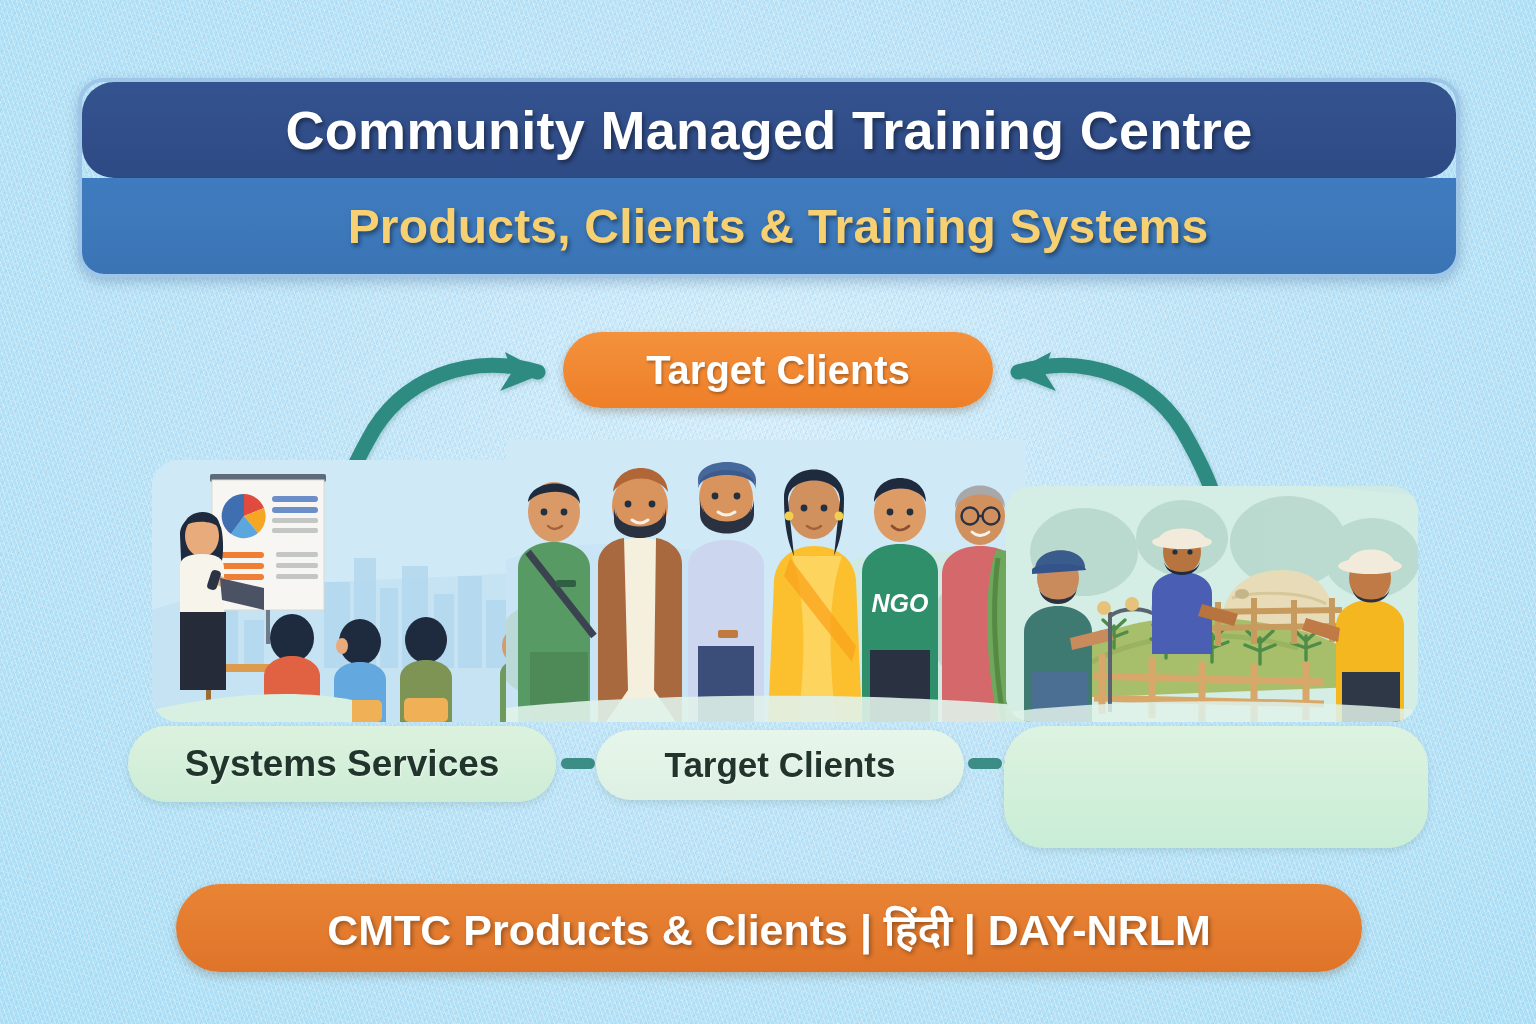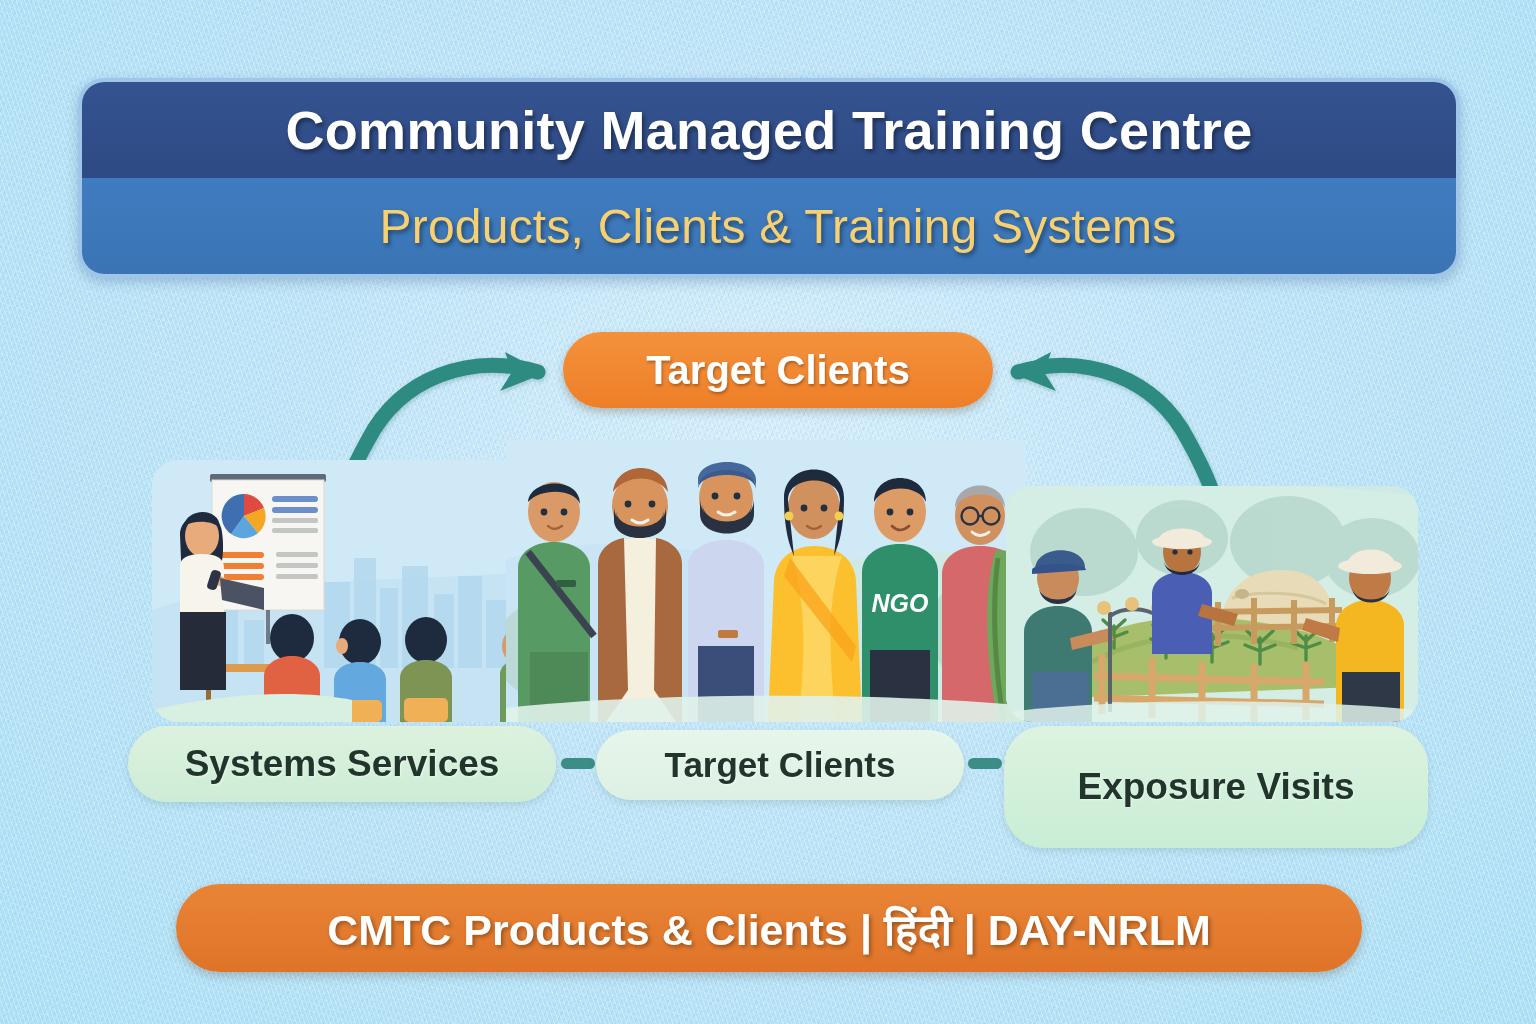--- a/index.html
+++ b/index.html
@@ -32,36 +32,36 @@
   #banner {
     position:absolute; left:78px; top:78px; width:1382px; height:200px;
     border-radius:26px;
     border:4px solid #9dc6e8;
     overflow:hidden;
     box-shadow:0 4px 12px rgba(30,60,110,.25);
   }
   #banner .top {
     height:50%;
     background:linear-gradient(180deg,#34538f 0%,#2e4a85 100%);
-    display:flex; align-items:center; justify-content:center;
+    display:flex; align-items:center; justify-content:center;border-radius:32px;
   }
   #banner .bot {
     height:50%;
     background:linear-gradient(180deg,#3f7cbf 0%,#3a74b5 100%);
     display:flex; align-items:center; justify-content:center;
   }
   #title {
     color:#ffffff;
     font-size:54px; font-weight:bold; letter-spacing:.3px;
     text-shadow:2px 3px 4px rgba(0,0,0,.42);
     white-space:nowrap;
   }
   #subtitle {
     color:#f7d072;
-    font-size:48px; font-weight:normal; letter-spacing:.2px;
+    font-size:48px; font-weight:bold; letter-spacing:.2px;
     text-shadow:2px 3px 4px rgba(0,0,0,.40);
     white-space:nowrap;
     margin-left:18px;
   }
 
   
   #target-pill {
     position:absolute; left:563px; top:332px; width:430px; height:76px;
     background:linear-gradient(180deg,#f4913c 0%,#ee7f28 100%);
     border-radius:38px;
@@ -447,21 +447,21 @@
 
   <div class="label-pill" id="pill-clients">
     <span>Target Clients</span>
   </div>
 
   <div class="dash" id="dash-2"></div>
   <div class="dash" id="dash-3"></div>
 
   <div class="label-pill" id="pill-exposure">
     <span>
-      <span>Exposure Visits</span><br>
+      <br>
     </span>
   </div>
 
   <div id="footer">
     <span>CMTC Products &amp; Clients | हिंदी | DAY-NRLM</span>
   </div>
 
 </div>
 
 </body></html>

